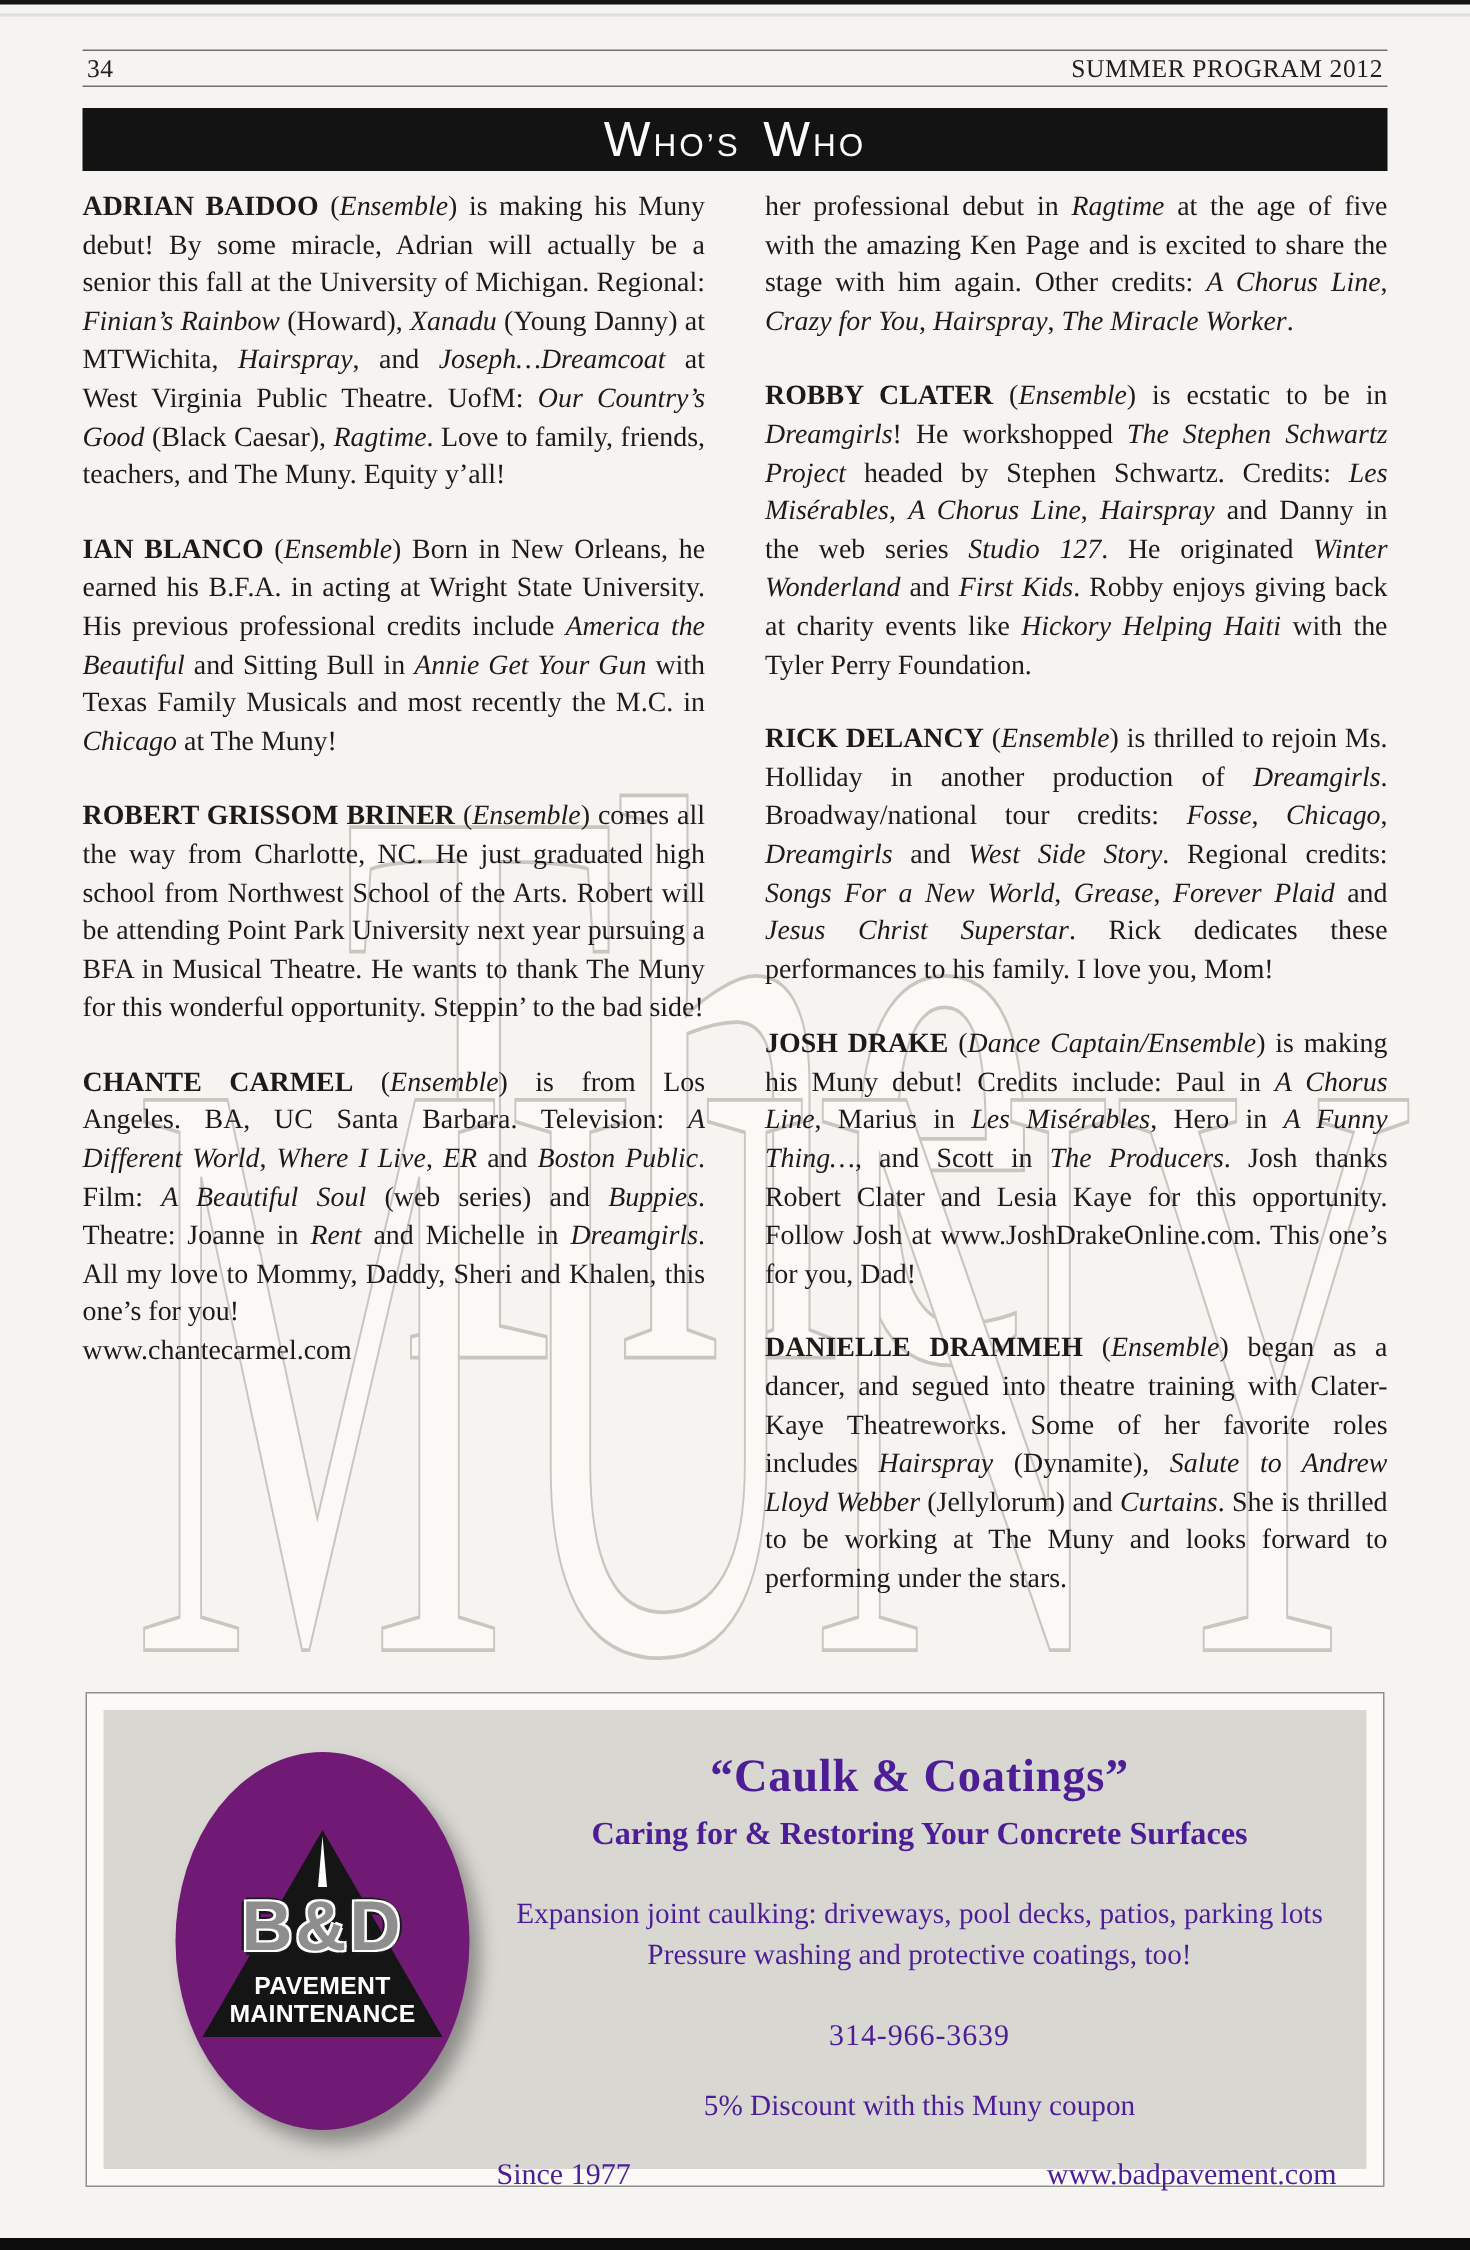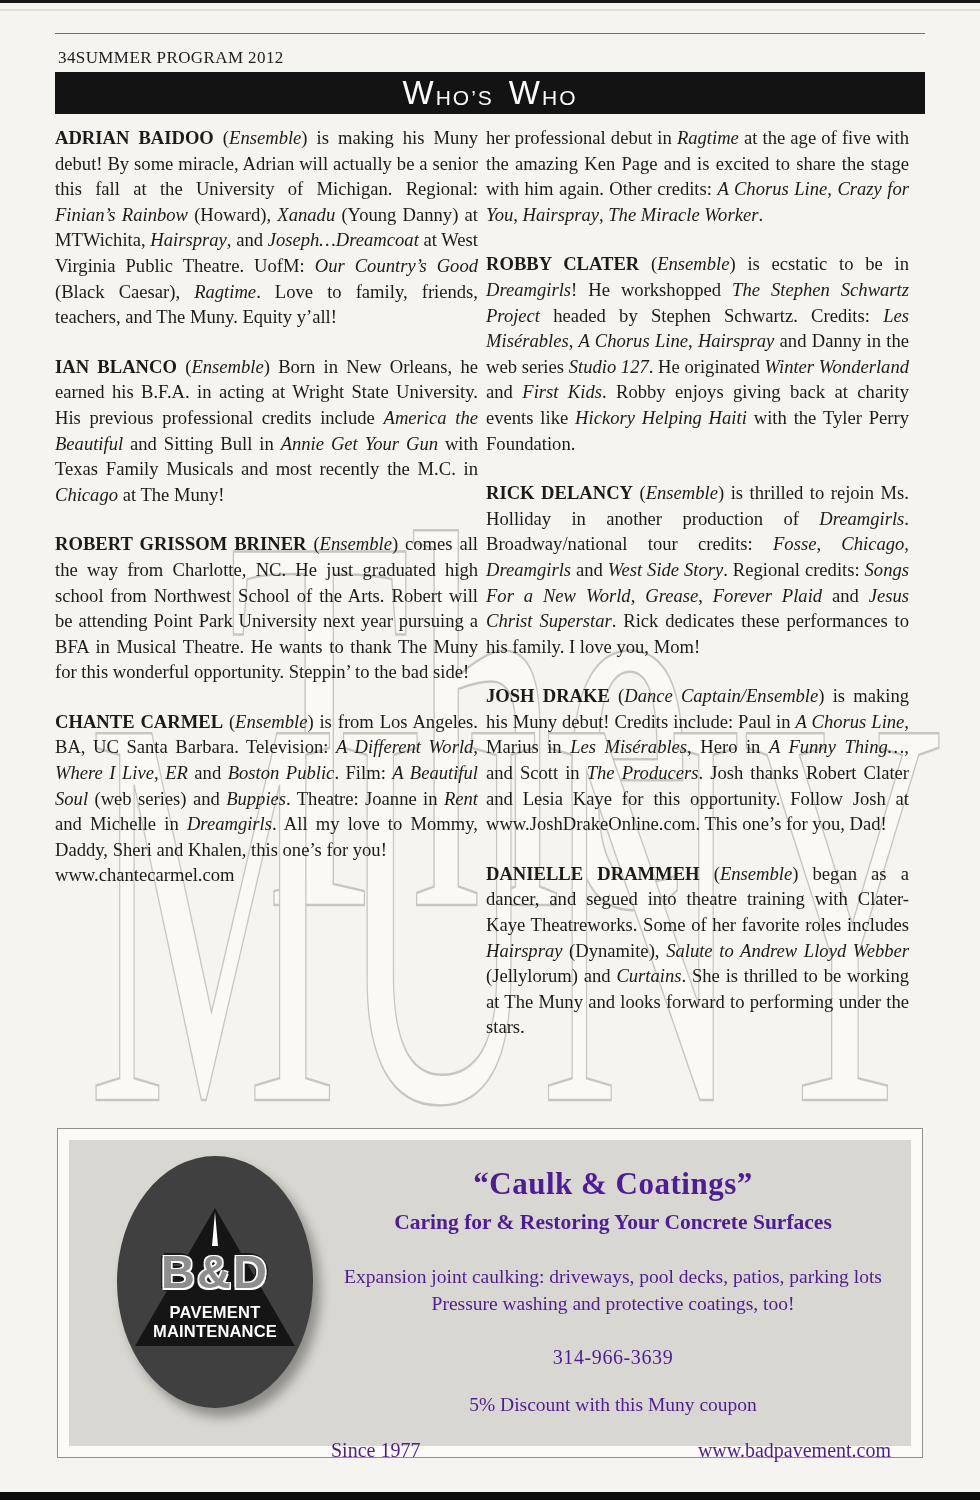--- a/index.html
+++ b/index.html
@@ -10,55 +10,55 @@
     color:#1c1b19;
     overflow:hidden;
   }
   .scan-edge-top{position:absolute;top:0;left:0;right:0;height:3px;background:#161616;}
   .scan-streak{position:absolute;top:9px;left:0;right:0;height:2px;background:rgba(40,40,40,0.10);}
   .scan-edge-bottom{position:absolute;bottom:0;left:0;right:0;height:8px;background:#0d0d0d;}
 
   .header{
     position:absolute;top:33px;left:55px;right:55px;height:23px;
     border-top:1px solid #6f6f6c;border-bottom:1px solid #6f6f6c;
-    display:flex;align-items:center;
-    font-size:17px;letter-spacing:0.4px;color:#21201e;padding:12px 3px;
+    display:flex;justify-content:space-between;align-items:center;
+    font-size:17px;letter-spacing:0.4px;color:#21201e;padding:0 3px;
   }
   .banner{
     position:absolute;top:72px;left:55px;right:55px;height:37px;
     background:#131313;color:#fbfbfb;
     display:flex;align-items:flex-end;justify-content:center;
     font-family:"Liberation Sans", sans-serif;
     padding-bottom:5px;
   }
   .banner span{line-height:1;letter-spacing:2px;}
   .banner .wbig{font-size:33px;}
   .banner .wsm{font-size:21px;padding-bottom:1px;}
   .banner .gap{margin-right:15px;}
 
   .watermark{position:absolute;top:0;left:0;z-index:0;opacity:0.95;}
 
   .columns{
     position:absolute;top:125px;left:55px;width:870px;z-index:1;
-    display:flex;gap:8px;
+    display:flex;gap:40px;
   }
   .col{width:423px;font-size:18.6px;line-height:25.6px;text-align:justify;}
   .col p{margin:0 0 24px 0;}
   .seg-b{font-weight:bold;}
   .seg-i{font-style:italic;}
 
   .ad{
     position:absolute;left:57px;right:57px;top:1128px;height:330px;z-index:2;
     background:#fbfaf7;border:1px solid #8f8f8c;
     padding:11px;box-sizing:border-box;
   }
   .ad-panel{position:relative;width:100%;height:100%;background:#d9d7d2;}
   .oval{
-    position:absolute;left:48px;top:16px;width:196px;height:252px;
-    background:#404040;border-radius:50%;
+    position:absolute;left:48px;top:28px;width:196px;height:252px;
+    background:#701a75;border-radius:50%;
     box-shadow:7px 9px 12px rgba(0,0,0,0.35);
   }
   .tri{
     position:absolute;left:50%;top:52px;transform:translateX(-50%);
     width:0;height:0;
     border-left:80px solid transparent;border-right:80px solid transparent;
     border-bottom:138px solid #151515;
   }
   .tri-stripe{
     position:absolute;left:50%;top:56px;transform:translateX(-50%);

